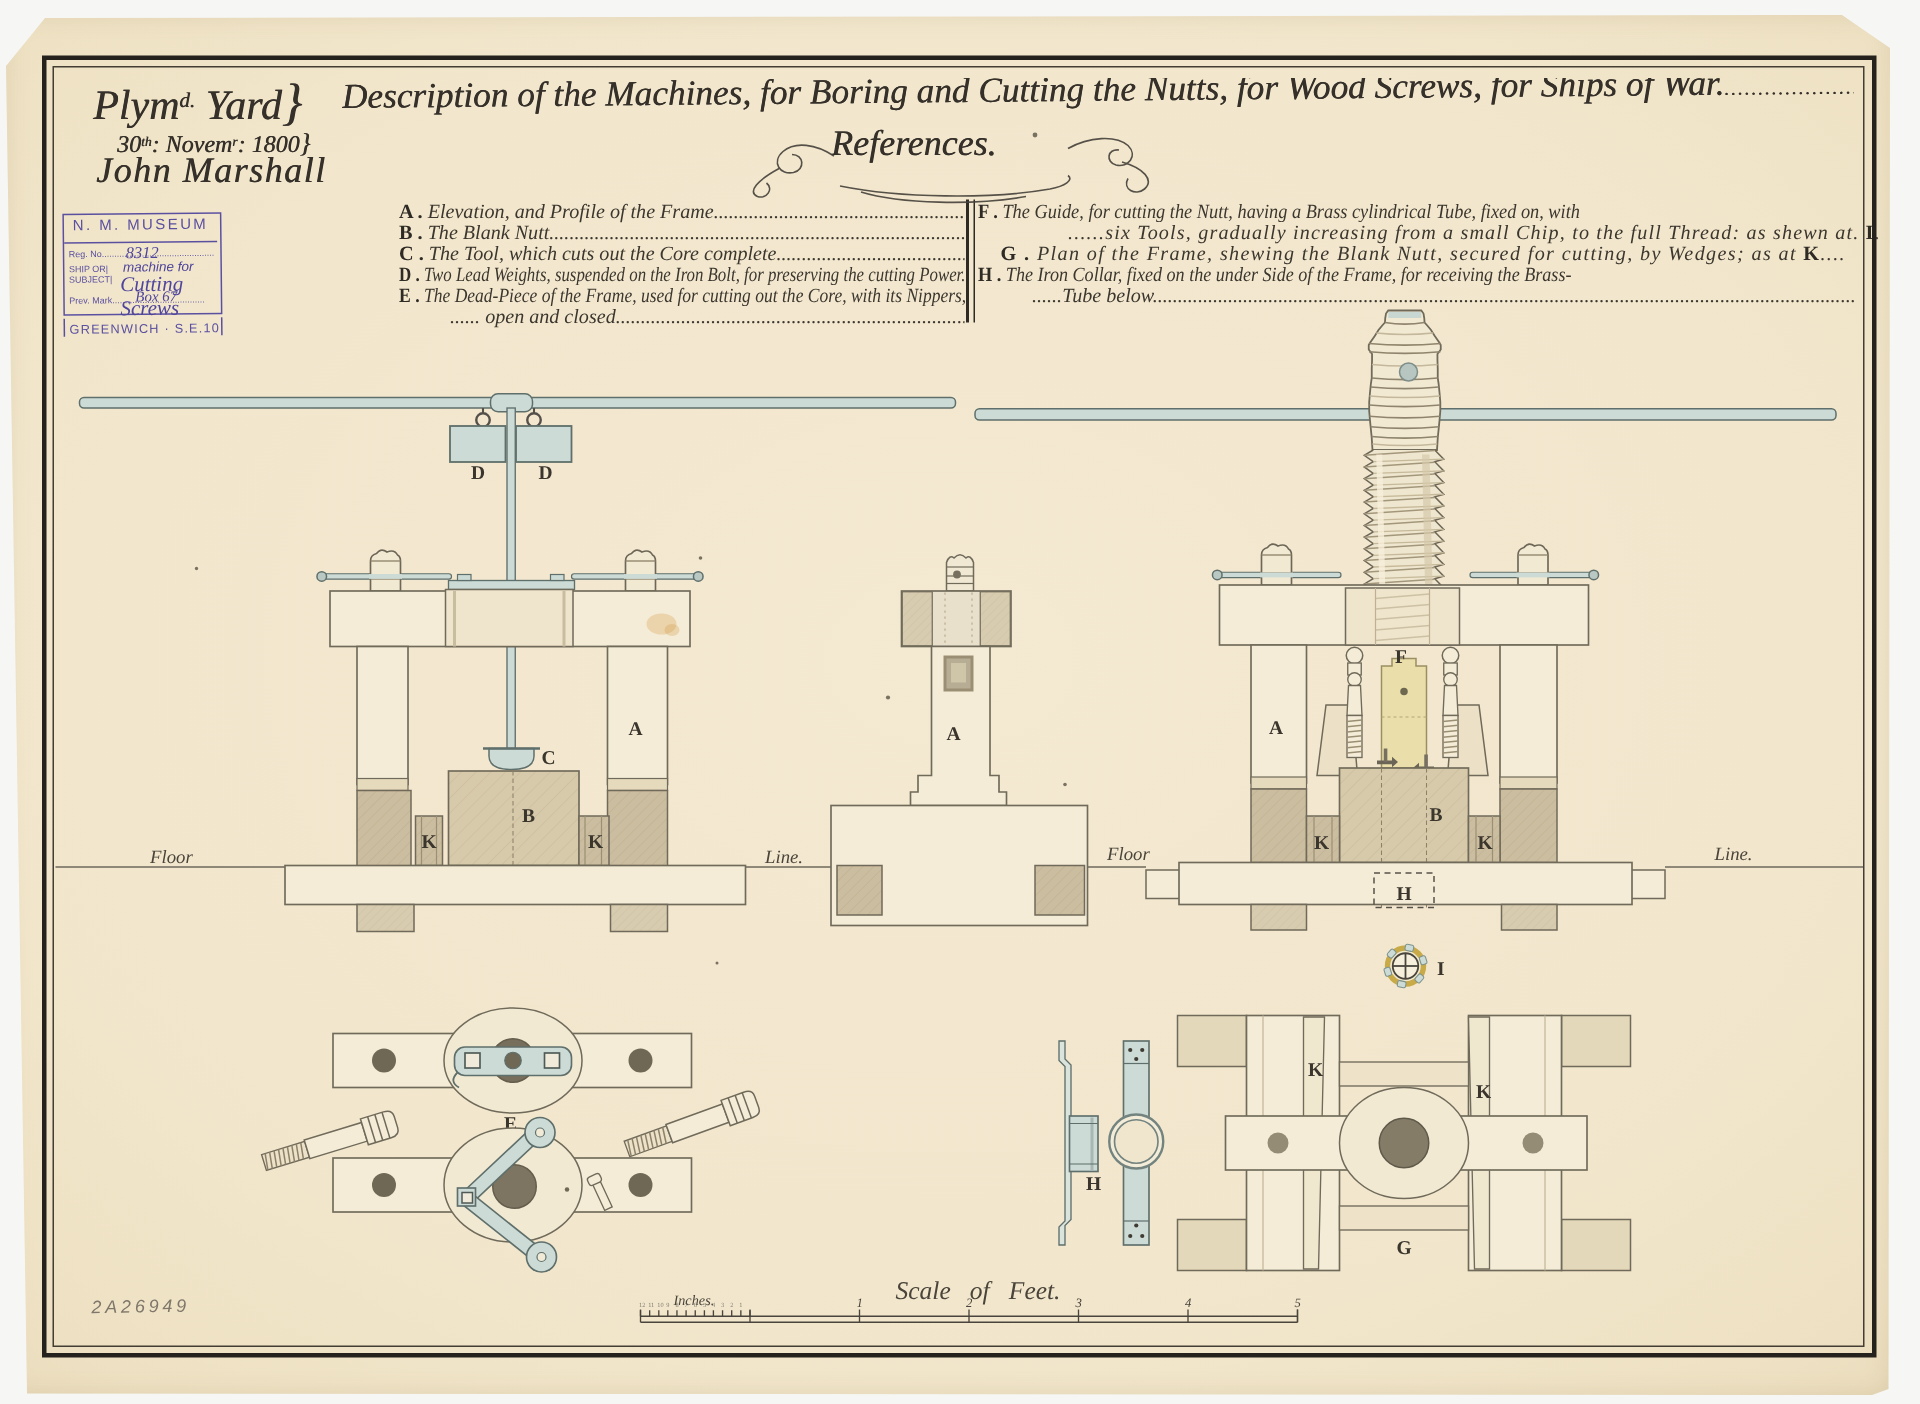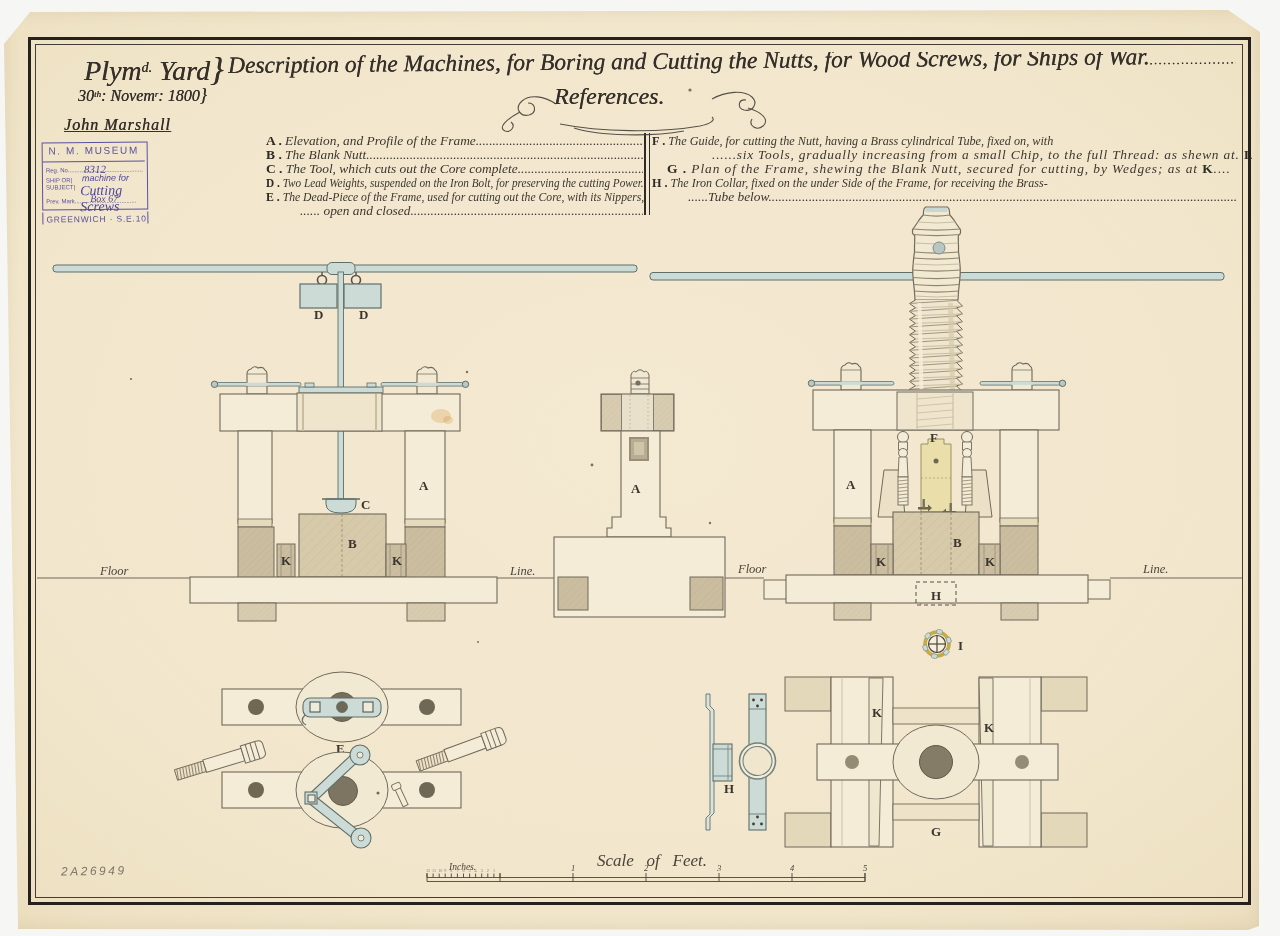--- a/index.html
+++ b/index.html
@@ -23,25 +23,25 @@
 </style>
 </head>
 <body>
 
 <div id="paper"></div>
 
 <div id="frame-outer"></div>
 
 <div id="frame-inner"></div>
 
-<div class="scr" style="left:84px;top:50px;font-size:28px;text-align:center;">Plym<span style="font-size:14px;vertical-align:8px;">d.</span> Yard<span style="font-size:34px;">}</span></div>
+<div class="scr" style="left:62px;top:50px;font-size:28px;text-align:center;">Plym<span style="font-size:14px;vertical-align:8px;">d.</span> Yard<span style="font-size:34px;">}</span></div>
 
 <div class="scr" style="left:78px;top:85px;font-size:16px;font-style:italic;">30<span style="font-size:9px;vertical-align:4px;">th</span>: Novem<span style="font-size:9px;vertical-align:4px;">r</span>: 1800<span style="font-size:18px;">}</span></div>
 
-<div class="scr" style="left:64px;top:116px;font-size:16px;letter-spacing:1px;text-decoration:underline;">John Marshall</div>
+<div class="scr" style="left:64px;top:101px;font-size:24px;letter-spacing:1px;">John Marshall</div>
 
 <div style="position:absolute;left:228px;top:52px;width:1008px;height:36px;overflow:hidden;">
     <div class="scr" style="left:0;top:0;font-size:23.5px;transform:rotate(-0.55deg);transform-origin:0 100%;">Description of the Machines, for Boring and Cutting the Nutts, for Wood Screws, for Ships of War.<span style="font-size:12px;letter-spacing:1.5px;">....................................</span></div>
   </div>
 
 <div class="scr" style="left:554px;top:83px;font-size:24px;">References.</div>
 
 <div class="ref" style="left:266px;top:133px;width:377px;overflow:hidden;"><span class="reflet">A .</span> Elevation, and Profile of the Frame.............................................................</div>
 <div class="ref" style="left:266px;top:147px;width:377px;overflow:hidden;"><span class="reflet">B .</span> The Blank Nutt...............................................................................................</div>
 <div class="ref" style="left:266px;top:161px;width:377px;overflow:hidden;"><span class="reflet">C .</span> The Tool, which cuts out the Core complete..............................................</div>

